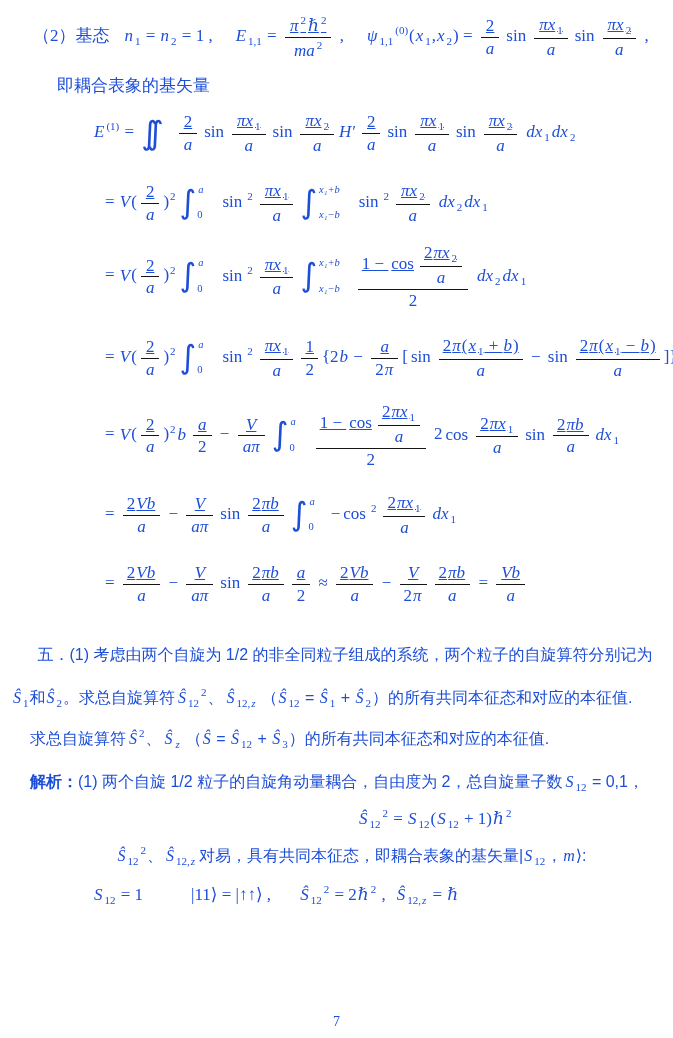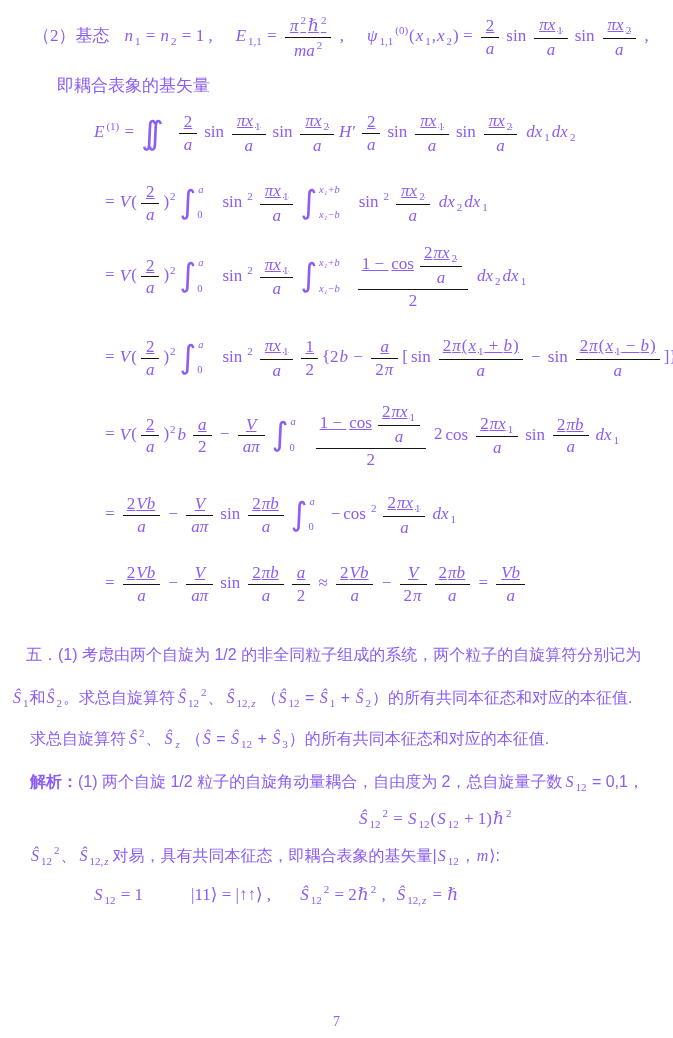--- a/index.html
+++ b/index.html
@@ -1,20 +1,20 @@
 <!DOCTYPE html>
 <html><head>
 <meta charset="utf-8">
 <style>
   html,body{margin:0;padding:0;background:#f5f5f5;}
   .doc{
     position:relative;
     width:673px;height:1038px;
     background:#ffffff;
-    color:#8b5cf6;
+    color:#1d4ed8;
     font-family:"Liberation Serif","DejaVu Serif","DejaVu Sans",serif;
     font-size:17px;
     overflow:hidden;
     margin:0 auto;
   }
   .line{white-space:nowrap;}
   
   .cjk{font-family:"Liberation Sans","DejaVu Sans",sans-serif;font-size:16px;}
   .cjk .mi,.cjk .sup,.cjk .sub{font-family:"Liberation Serif","DejaVu Serif",serif;}
 
@@ -40,27 +40,27 @@
   
   .b-line1{padding-left:33px;padding-top:14px;}
   .b-label{padding-left:57px;padding-top:14px;}
   .b-eq1{padding-left:93px;padding-top:14px;}
   .b-eq2{padding-left:105px;padding-top:26px;}
   .b-eq3{padding-left:105px;padding-top:18px;}
   .b-eq4{padding-left:105px;padding-top:26px;}
   .b-eq5{padding-left:105px;padding-top:22px;}
   .b-eq6{padding-left:105px;padding-top:24px;}
   .b-eq7{padding-left:105px;padding-top:26px;}
-  .b-p1{padding-left:26px;padding-top:40px;}
+  .b-p1{padding-left:17px;padding-top:40px;text-align:center;}
   .b-p2{padding-left:12px;padding-top:20px;}
   .b-p3{padding-left:57px;padding-top:22px;}
   .b-p4{padding-left:30px;padding-top:18px;}
   .b-p5{padding-left:30px;padding-top:22px;}
   .b-eq8{padding-left:358px;padding-top:14px;}
-  .b-p6{padding-left:30px;padding-top:14px;}
+  .b-p6{padding-left:30px;padding-top:14px;text-align:center;}
   .b-eq9{padding-left:93px;padding-top:16px;}
   .footer{position:absolute;bottom:8px;left:0;right:0;text-align:center;font-size:14px;}
 </style>
 </head>
 <body>
 
 <div class="doc">
   <div class="line b-line1"><span class="mt">（2）基态</span><span class="msp" style="width: 14px;"></span><span class="mi">n</span><span class="sub"><span class="mt">1</span></span><span class="mt"> = </span><span class="mi">n</span><span class="sub"><span class="mt">2</span></span><span class="mt"> = 1 ,</span><span class="msp" style="width: 22px;"></span><span class="mi">E</span><span class="sub"><span class="mt">1,1</span></span><span class="mt"> = </span><span class="frac"><span class="fnum"><span class="mi">π</span><span class="sup"><span class="mt">2</span></span><span class="mi">ℏ</span><span class="sup"><span class="mt">2</span></span></span><span class="fden"><span class="mi">ma</span><span class="sup"><span class="mt">2</span></span></span></span><span class="mt"> ,</span><span class="msp" style="width: 22px;"></span><span class="mi">ψ</span><span class="sub"><span class="mt">1,1</span></span><span class="sup"><span class="mt">(0)</span></span><span class="mt">(</span><span class="mi">x</span><span class="sub"><span class="mt">1</span></span><span class="mt">,</span><span class="mi">x</span><span class="sub"><span class="mt">2</span></span><span class="mt">) = </span><span class="frac"><span class="fnum"><span class="mt">2</span></span><span class="fden"><span class="mi">a</span></span></span><span class="fn">sin</span><span class="frac"><span class="fnum"><span class="mi">πx</span><span class="sub"><span class="mt">1</span></span></span><span class="fden"><span class="mi">a</span></span></span><span class="fn">sin</span><span class="frac"><span class="fnum"><span class="mi">πx</span><span class="sub"><span class="mt">2</span></span></span><span class="fden"><span class="mi">a</span></span></span><span class="mt"> ,</span></div>
   <div class="line b-label"><span class="mt">即耦合表象的基矢量</span></div>
   <div class="line b-eq1"><span class="mi">E</span><span class="sup"><span class="mt">(1)</span></span><span class="mt"> = </span><span class="int">

